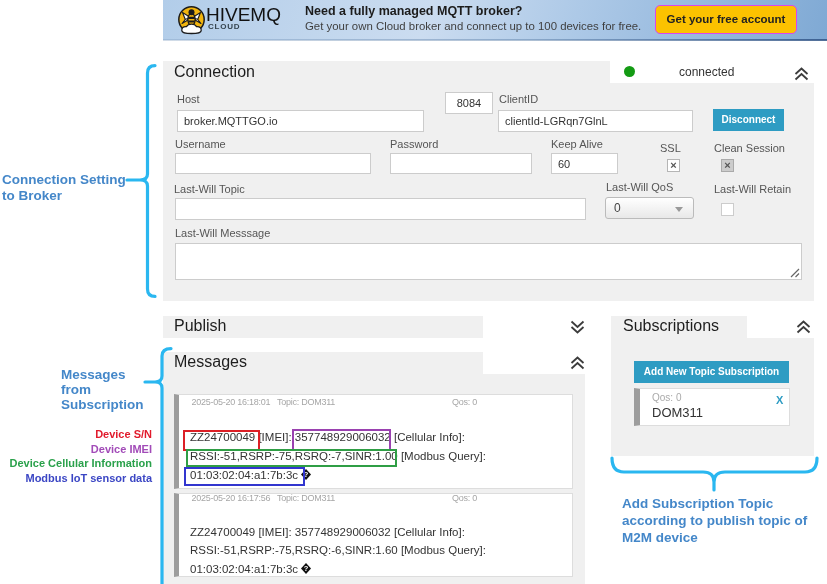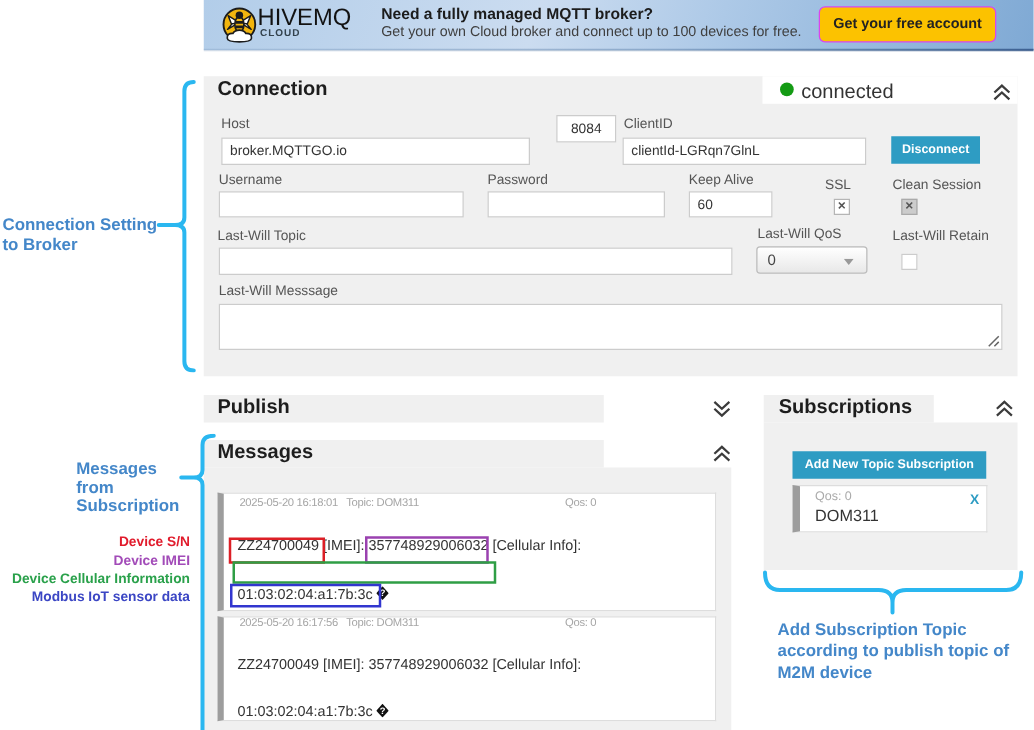--- a/index.html
+++ b/index.html
@@ -14,24 +14,24 @@
 #bannerSub{left:305px;top:20px;font-size:11.4px;color:#3f3f3f;}
 #cta{left:655px;top:5px;width:142px;height:29px;background:#fcc200;border:1px solid #d946ef;
   border-radius:5px;box-sizing:border-box;text-align:center;line-height:27px;
   font-size:11.5px;font-weight:bold;color:#222;}
 #hivemq{left:206px;top:4px;font-size:19px;font-weight:normal;color:#121212;letter-spacing:0px;}
 #cloud{left:208px;top:22px;font-size:8px;font-weight:bold;color:#33424d;letter-spacing:0.8px;}
 
 .panel{background:#f0f0f0;}
 #connPanel{left:163px;top:61px;width:651px;height:240px;}
 #connTab{left:610px;top:61px;width:204px;height:22px;background:#fff;}
-.title{font-weight:bold;font-size:16px;color:#1d1d1d;}
+.title{font-weight:normal;font-size:16px;color:#1d1d1d;}
 #connTitle{left:174px;top:63px;}
 #dot{left:624px;top:66px;width:11px;height:11px;border-radius:50%;background:#149b14;}
-#connectedTxt{left:641px;top:65px;font-size:16px;color:#333;}
+#connectedTxt{left:679px;top:65px;font-size:12px;color:#333;}
 label.f{font-size:11px;color:#555;position:absolute;}
 .inp{position:absolute;background:#fff;border:1px solid #ccc;box-sizing:border-box;
   font-size:11px;color:#333;padding:0 0 0 6px;line-height:20px;}
 .cb{position:absolute;width:11px;height:11px;border:1px solid #b5b5b5;background:#fff;
   box-sizing:content-box;font-size:11px;font-weight:bold;line-height:11px;text-align:center;color:#555;}
 #btnDisconnect{left:713px;top:109px;width:71px;height:22px;background:#2e9cc3;
   color:#fff;font-weight:bold;font-size:10px;text-align:center;line-height:22px;}
 #lwqos{left:605px;top:197px;width:89px;height:22px;border:1px solid #bbb;border-radius:3px;
   background:linear-gradient(#fff, #e8e8e8);box-sizing:border-box;font-size:12px;color:#444;
   line-height:20px;padding-left:8px;}
@@ -149,34 +149,36 @@
 <div id="msgTitle" class="abs title">Messages</div>
 <svg class="abs" style="left:570px;top:356px" width="15" height="14" viewBox="0 0 15 14">
   <path d="M1.5 7 L7.5 1.5 L13.5 7 M1.5 12.5 L7.5 7 L13.5 12.5" fill="none" stroke="#3c3c3c" stroke-width="1.8"></path>
 </svg>
 
 <div id="card1" class="card">
   <div class="mhead" style="left:12.5px;top:1.5px">2025-05-20 16:18:01</div>
   <div class="mhead" style="left:98px;top:1.5px">Topic: DOM311</div>
   <div class="mhead" style="left:273px;top:1.5px">Qos: 0</div>
   <div class="mline" style="left:11px;top:36px">ZZ24700049 [IMEI]: 357748929006032 [Cellular Info]:</div>
+  <div class="mline" style="left:11px;top:55px">RSSI:-51,RSRP:-75,RSRQ:-7,SINR:1.00 [Modbus Query]:</div>
   <div class="mline" style="left:11px;top:74px">01:03:02:04:a1:7b:3c <svg width="10" height="11" viewBox="0 0 10 11" style="vertical-align:-1px">
         <path d="M5 0 L10 5.5 L5 11 L0 5.5 Z" fill="#111"></path>
         <text x="5" y="8.2" font-size="7.5" fill="#fff" text-anchor="middle" font-family="Liberation Sans" font-weight="bold">?</text>
       </svg></div>
   <div class="obox" style="left:4px;top:35px;width:77px;height:21px;border-color:#dc1f26"></div>
   <div class="obox" style="left:113px;top:34px;width:99px;height:22px;border-color:#9a41b0"></div>
   <div class="obox" style="left:7px;top:54px;width:211px;height:18px;border-color:#2f9e45"></div>
   <div class="obox" style="left:5px;top:72px;width:121px;height:19px;border-color:#3236cf"></div>
 </div>
 <div id="card2" class="card">
   <div class="mhead" style="left:12.5px;top:-1.5px">2025-05-20 16:17:56</div>
   <div class="mhead" style="left:98px;top:-1.5px">Topic: DOM311</div>
   <div class="mhead" style="left:273px;top:-1.5px">Qos: 0</div>
   <div class="mline" style="left:11px;top:31.5px">ZZ24700049 [IMEI]: 357748929006032 [Cellular Info]:</div>
+  <div class="mline" style="left:11px;top:50px">RSSI:-51,RSRP:-75,RSRQ:-6,SINR:1.60 [Modbus Query]:</div>
   <div class="mline" style="left:11px;top:69px">01:03:02:04:a1:7b:3c <svg width="10" height="11" viewBox="0 0 10 11" style="vertical-align:-1px">
         <path d="M5 0 L10 5.5 L5 11 L0 5.5 Z" fill="#111"></path>
         <text x="5" y="8.2" font-size="7.5" fill="#fff" text-anchor="middle" font-family="Liberation Sans" font-weight="bold">?</text>
       </svg></div>
 </div>
 
 <div id="subBody" class="abs panel"></div>
 <div id="subHdr" class="abs panel"></div>
 <div id="subTitle" class="abs title">Subscriptions</div>
 <svg class="abs" style="left:796px;top:320px" width="15" height="14" viewBox="0 0 15 14">

